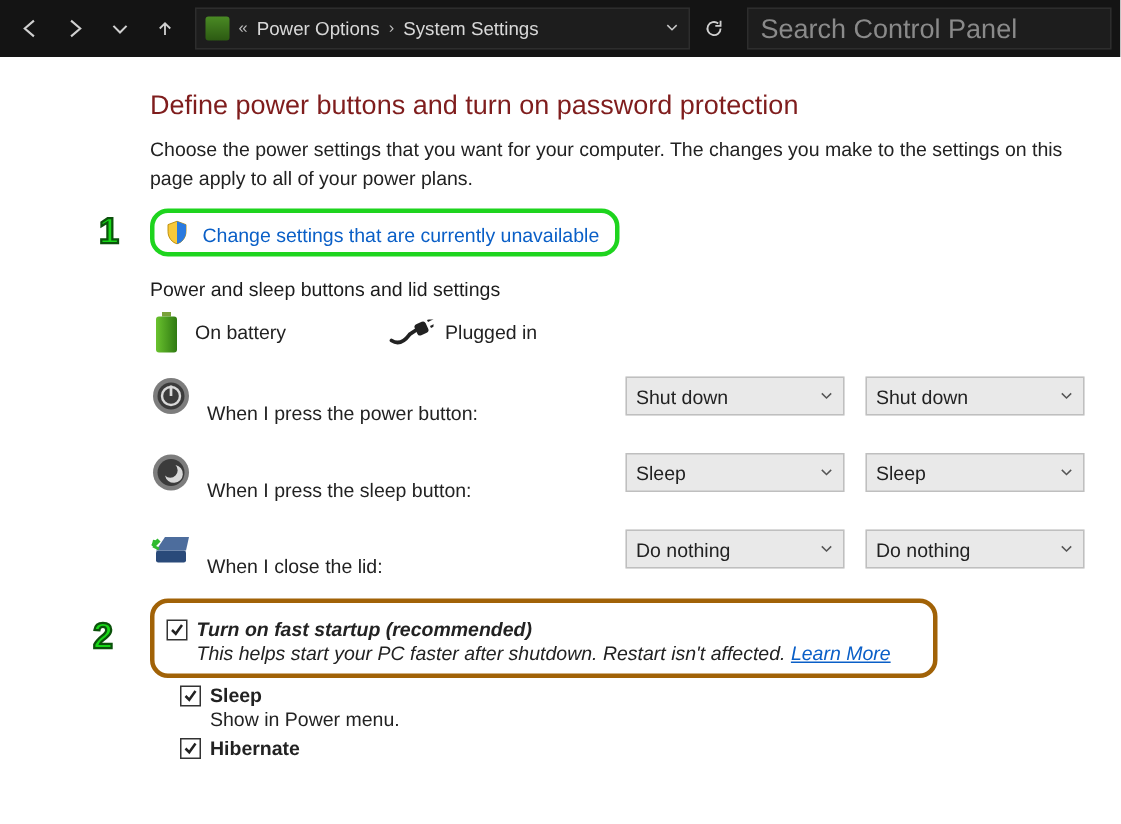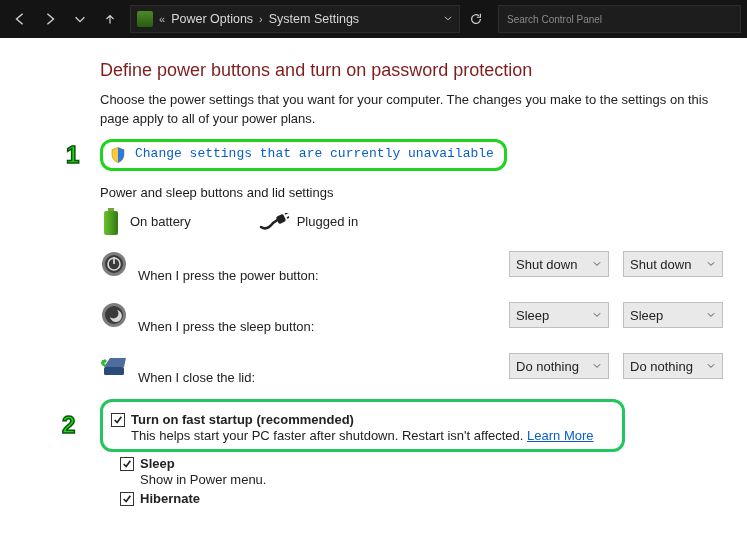--- a/index.html
+++ b/index.html
@@ -52,21 +52,21 @@
   .searchbox {
     flex: 1;
     height: 28px;
     background: #1d1d1d;
     border: 1px solid #2d2d2d;
     display: flex;
     align-items: center;
     color: #8a8a8a;
     padding: 0 8px;
     margin-left: 6px;
-    font-size: 10px;
+    font-size: 18px;
   }
   
   .content {
     padding: 22px 24px 10px 100px;
   }
   .page-title {
     color: #7f1d1d;
     font-size: 18px;
     font-weight: 400;
     margin: 0 0 10px 0;
@@ -88,24 +88,23 @@
     font-size: 24px;
     color: #18d818;
     -webkit-text-stroke: 1.5px #0b520b;
     font-weight: 900;
   }
   .annot-box-1 {
     border: 3px solid #1ed41e;
     border-radius: 12px;
     padding: 4px 10px 4px 6px;
     display: inline-flex;
-    align-items: flex-start;
+    align-items: flex-end;
     gap: 8px;
     margin-left: 40px;
-    font-family: Liberation Mono, monospace;
   }
   .shield-icon {
     width: 18px; height: 18px;
   }
   .change-link {
     color: #0a5fc7;
     cursor: pointer;
   }
   .section-header {
     color: #1c1c1c;
@@ -124,45 +123,46 @@
   .plug-icon { width: 30px; height: 18px; }
   .setting-row {
     display: flex;
     align-items: center;
     margin-bottom: 14px;
   }
   .row-icon { width: 28px; height: 28px; margin-right: 10px; flex: none; }
   .row-label { flex: 1; margin-top: 22px; }
   .row-selects { display: flex; gap: 14px; }
   .fake-select {
-    width: 100px;
+    width: 146px;
     height: 26px;
     background: #e9e9e9;
     border: 1px solid #bfbfbf;
     display: flex;
     align-items: center;
     padding: 0 6px;
     font-size: 13px;
     color: #222;
     position: relative;
   }
   .fake-select .chev {
     position: absolute;
     right: 6px;
     top: 50%;
     transform: translateY(-50%);
     color: #555;
   }
   .shutdown-section { margin-top: 20px; }
   .annot-box-2 {
-    border: 3px solid #22c55e;
+    border: 3px solid #a16207;
     border-radius: 12px;
     padding: 6px 28px 6px 8px;
     display: inline-block;
     margin-left: 40px;
+    font-style: italic;
   }
   .check-row {
     display: flex;
     align-items: flex-start;
     gap: 6px;
     margin-left: 20px;
     padding-top: 4px;
   }
   .check-row.in-annot { margin-left: 0; }
   .fake-chk {

